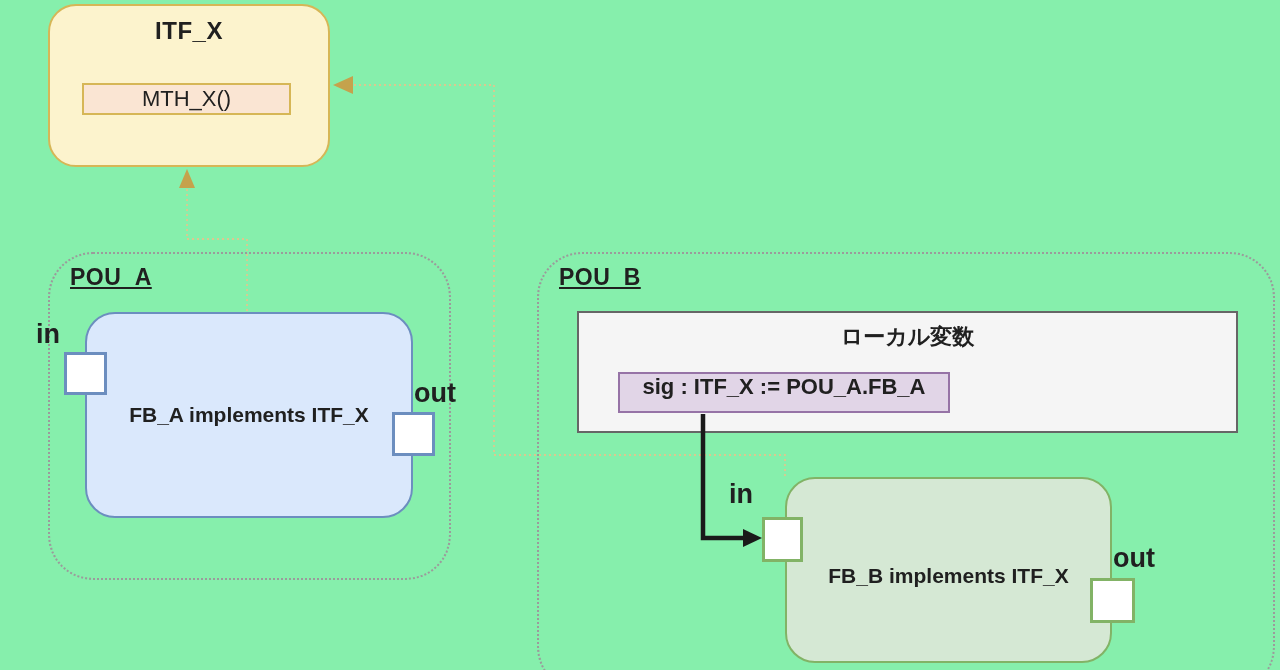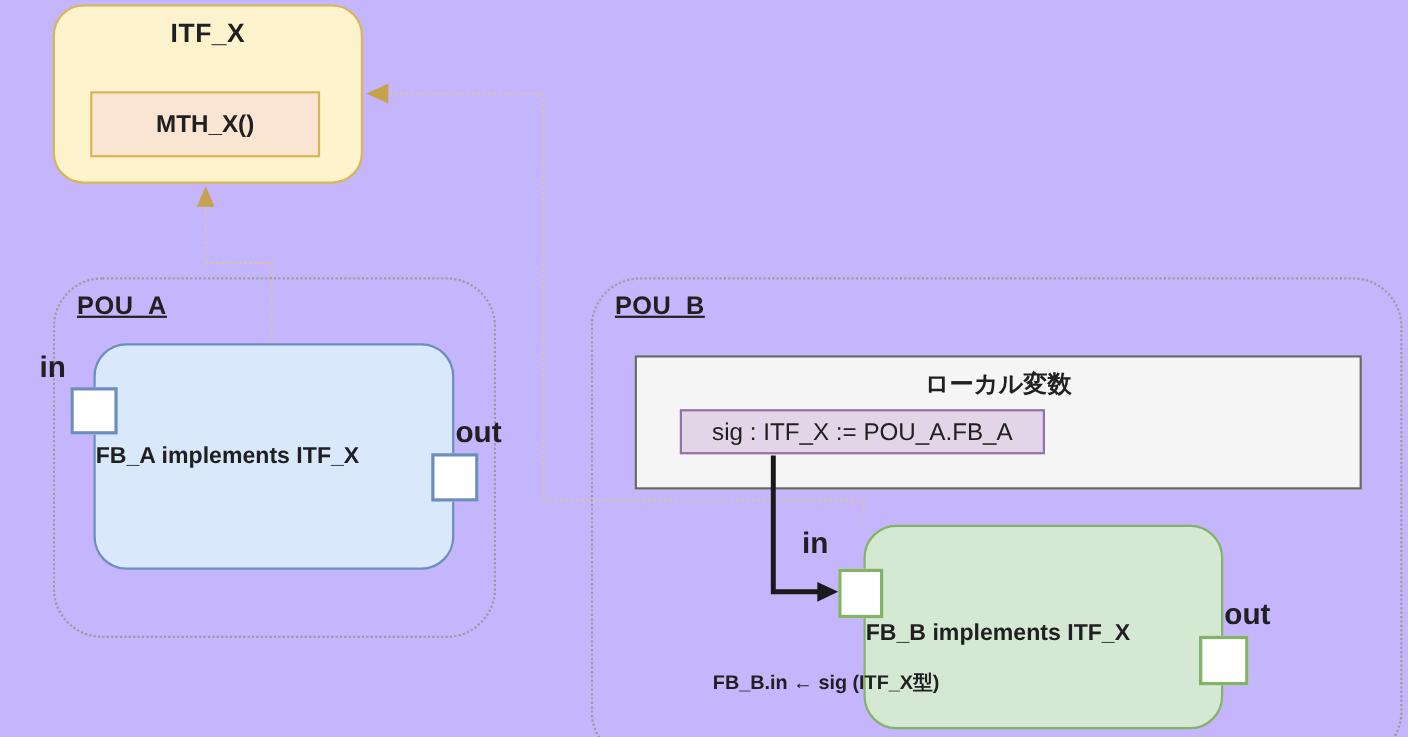--- a/index.html
+++ b/index.html
@@ -1,42 +1,42 @@
 <!DOCTYPE html>
 <html style="--yellow-fill: #FCF3CD; --yellow-border: #D6B656; --peach-fill: #FAE5D3; --blue-fill: #DAE8FC; --blue-border: #6C8EBF; --green-fill: #D5E8D4; --green-border: #82B366; --purple-fill: #E1D5E7; --purple-border: #9673A6; --gray-fill: #F5F5F5; --gray-border: #666666; --container-border: #9B9B9B; --connector-line: #DCC88F; --connector-arrow: #C5A24C; --arrow-black: #1A1A1A; --text: #202020;"><head>
 <meta charset="utf-8">
 <style>
   html,body{margin:0;padding:0;background:#fff;}
   *{box-sizing:border-box;}
   .canvas{
-    position:relative;width:1280px;height:670px;overflow:hidden;background:#c4b5fd;
+    position:relative;width:1280px;height:670px;overflow:hidden;background:#86efac;
     font-family:"Liberation Sans", sans-serif;color:var(--text,#202020);
   }
   .connectors{position:absolute;left:0;top:0;z-index:5;pointer-events:none;}
   .dash{fill:none;stroke:var(--connector-line);stroke-width:1.8;stroke-dasharray:2 3;}
   .dash-arrow{fill:var(--connector-arrow);stroke:none;}
   .solid{fill:none;stroke:var(--arrow-black);stroke-width:4.5;}
   .solid-arrow{fill:var(--arrow-black);stroke:none;}
 
   
   .itf-box{position:absolute;left:48px;top:4px;width:282px;height:163px;z-index:1;
     background:var(--yellow-fill);border:2.5px solid var(--yellow-border);border-radius:28px;}
   .itf-title{margin-top:11px;text-align:center;font-size:24px;font-weight:600;letter-spacing:.5px;}
-  .mth-box{position:absolute;left:32px;top:77px;width:209px;height:60px;
+  .mth-box{position:absolute;left:32px;top:77px;width:209px;height:32px;
     background:var(--peach-fill);border:2px solid var(--yellow-border);
-    display:flex;align-items:center;justify-content:center;font-size:22px;font-weight:700;}
+    display:flex;align-items:center;justify-content:center;font-size:22px;font-weight:400;}
 
   
   .pou{position:absolute;border:2.5px dotted var(--container-border);border-radius:45px;z-index:0;}
   .pou-a{left:48px;top:252px;width:403px;height:328px;}
   .pou-b{left:537px;top:252px;width:738px;height:440px;}
   .pou-label{position:absolute;left:20px;top:10px;font-size:23px;font-weight:600;letter-spacing:.5px;text-decoration:underline;}
 
   
-  .fb{position:absolute;z-index:1;border-radius:30px;display:flex;align-items:center;justify-content:flex-start;
+  .fb{position:absolute;z-index:1;border-radius:30px;display:flex;align-items:center;justify-content:center;
     font-size:21px;font-weight:600;}
   .fb-a{left:85px;top:312px;width:328px;height:206px;
     background:var(--blue-fill);border:2.5px solid var(--blue-border);}
   .fb-b{left:785px;top:477px;width:327px;height:186px;padding-top:12px;
     background:var(--green-fill);border:2.5px solid var(--green-border);}
 
   
   .port{position:absolute;background:#ffffff;z-index:2;}
   .port-blue{border:3px solid var(--blue-border);}
   .port-green{border:3px solid var(--green-border);}
@@ -48,25 +48,25 @@
   .in-a-label{left:36px;top:319px;}
   .out-a-label{left:414px;top:378px;}
   .in-b-label{left:729px;top:479px;}
   .out-b-label{left:1113px;top:543px;}
 
   
   .annotation{position:absolute;left:523px;top:195px;font-size:20px;z-index:2;}
 
   
   .vars-box{position:absolute;left:577px;top:311px;width:661px;height:122px;z-index:1;
-    background:var(--gray-fill);border:2px solid var(--gray-border);margin-top:12px;}
+    background:var(--gray-fill);border:2px solid var(--gray-border);}
   .vars-title{margin-top:9px;text-align:center;font-size:22px;font-weight:700;}
   .sig-box{position:absolute;left:618px;top:372px;width:332px;height:41px;z-index:2;
     background:var(--purple-fill);border:2px solid var(--purple-border);
-    display:flex;align-items:center;justify-content:center;font-size:22px;font-weight:400;}
+    display:flex;justify-content:center;font-size:22px;font-weight:700;}
 
   .fbb-note{position:absolute;left:648px;top:608px;font-size:18px;font-weight:600;z-index:3;}
 </style>
 </head>
 <body>
 
 <div class="canvas">
 
   <div class="itf-box">
     <div class="itf-title">ITF_X</div>
@@ -97,21 +97,20 @@
     <span>sig : ITF_X := POU_A.FB_A</span>
   </div>
 
   <div class="fb fb-b">
     <span>FB_B implements ITF_X</span>
   </div>
   <div class="port port-green in-b"></div>
   <div class="port-label in-b-label">in</div>
   <div class="port port-green out-b"></div>
   <div class="port-label out-b-label">out</div>
-  <div class="fbb-note">FB_B.in ← sig (ITF_X型)</div>
 
   <svg class="connectors" width="1280" height="670" viewBox="0 0 1280 670">
 
     <polyline class="dash" points="247,311 247,239 187,239 187,176"></polyline>
     <polygon class="dash-arrow" points="187,169 179,188 195,188"></polygon>
 
     <polyline class="dash" points="785,476 785,455 494,455 494,85 340,85"></polyline>
     <polygon class="dash-arrow" points="333,85 353,76 353,94"></polygon>
 
     <polyline class="solid" points="703,414 703,538 744,538"></polyline>

